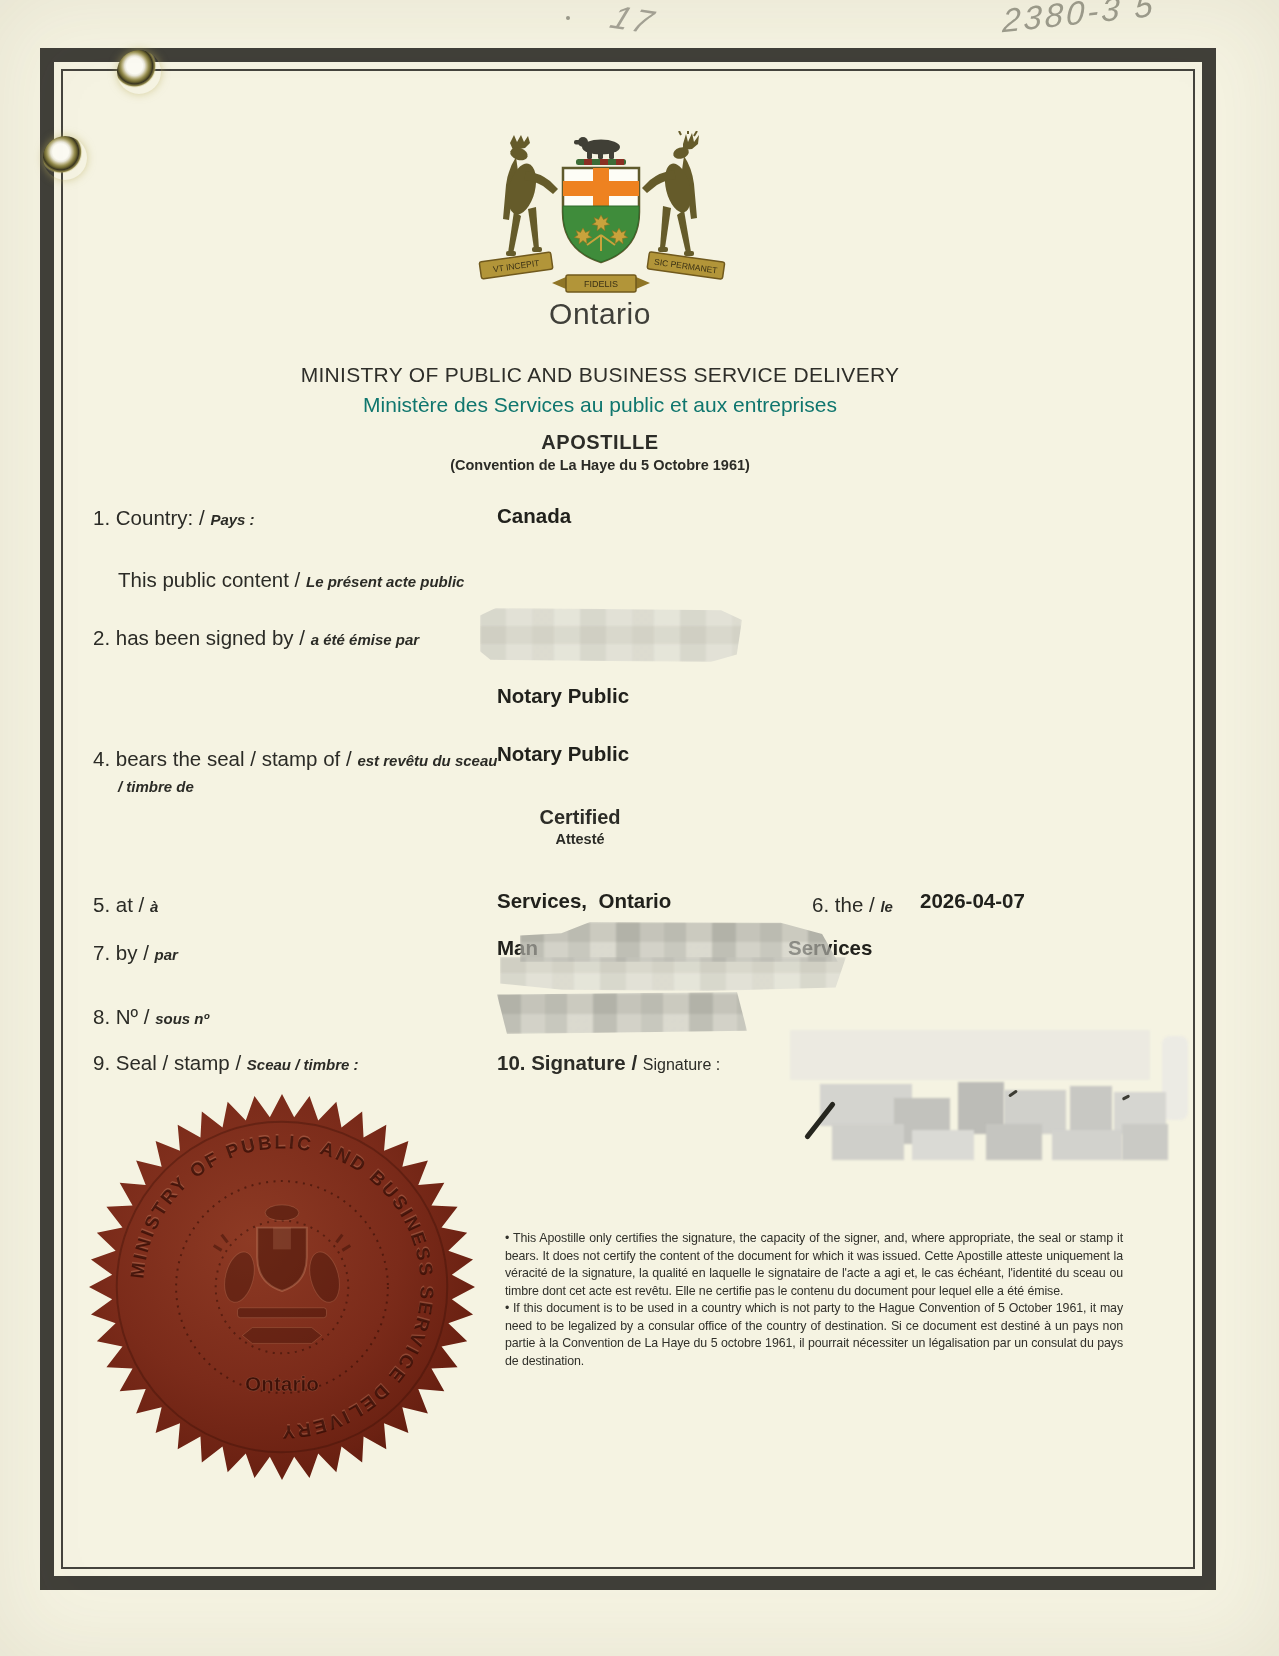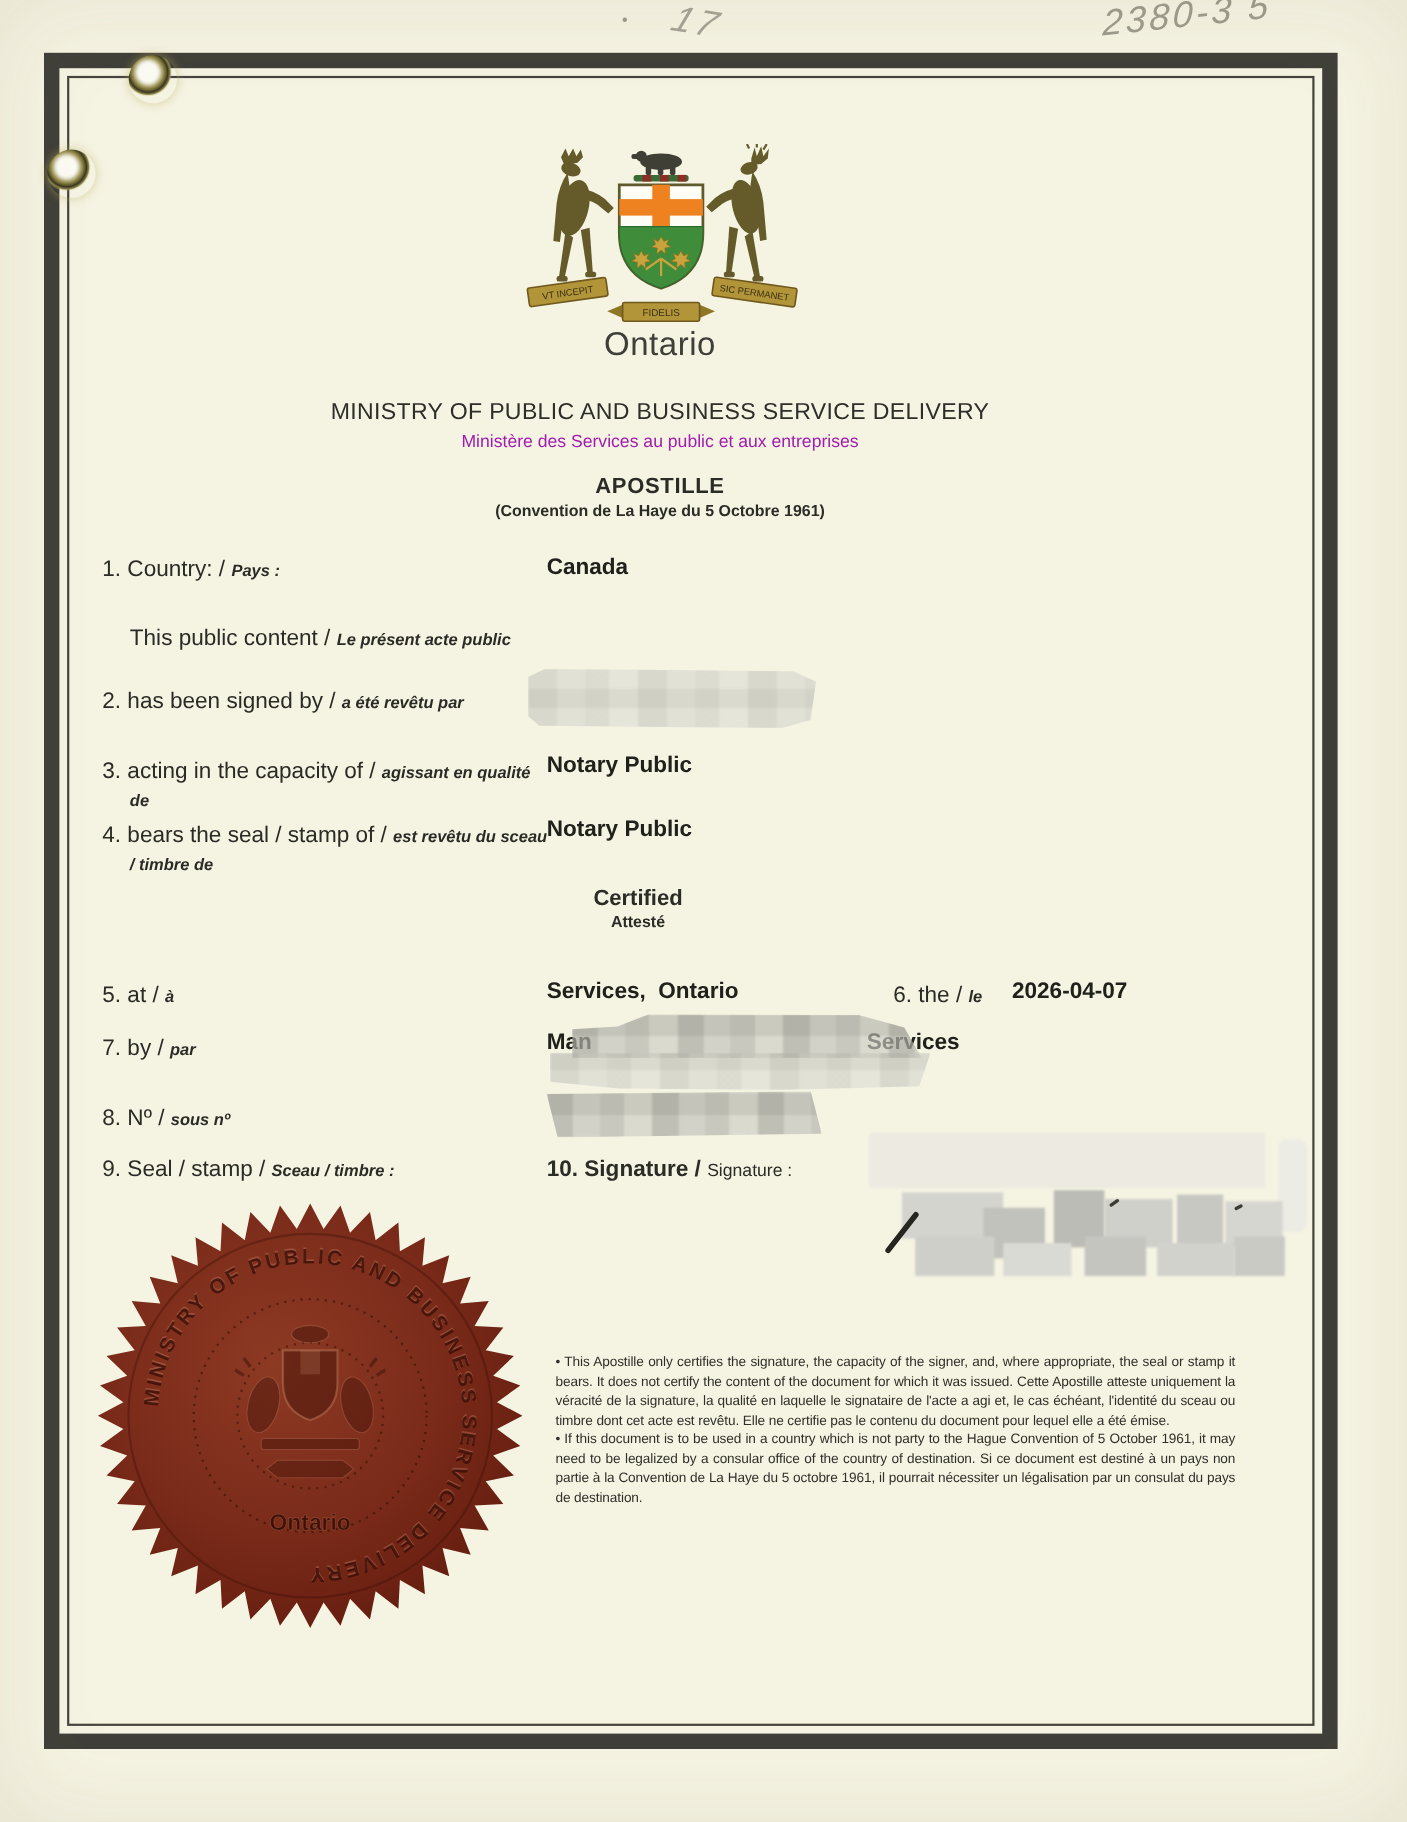--- a/index.html
+++ b/index.html
@@ -17,21 +17,21 @@
   
   .frame{position:absolute;left:40px;top:48px;width:1148px;height:1514px;border:14px solid #403f39;}
   .innerline{position:absolute;left:61px;top:69px;width:1130px;height:1496px;border:2px solid #45443e;}
   .grommet{position:absolute;width:44px;height:44px;border-radius:50%;
     background:radial-gradient(circle at 40% 36%, #fcfbf3 0 8px, #e9e7da 10px, #c3bc92 12px, #978f52 14px, #6f6832 16px, #3a3621 18px, #8a8248 20px, rgba(195,185,110,.35) 21px, rgba(195,185,110,0) 22px);
     box-shadow:0 0 9px rgba(185,175,95,.55);}
   
   .centerline{position:absolute;left:0;width:1200px;text-align:center;}
   .ontario-cap{font-size:30px;color:#3f3f39;letter-spacing:.5px;}
   .min-en{font-size:21px;letter-spacing:.3px;color:#2e2e29;}
-  .min-fr{font-size:16px;color:#a21caf;}
+  .min-fr{font-size:21px;color:#0f766e;}
   .apostille{font-size:20px;font-weight:bold;letter-spacing:.6px;}
   .convention{font-size:14.5px;font-weight:bold;}
   
   .label{position:absolute;font-size:20.5px;color:#2b2b26;white-space:nowrap;}
   .label .fr{font-weight:bold;font-size:15px;font-style:italic;}
   .label.wrap{white-space:normal;padding-left:25px;text-indent:-25px;line-height:1.25;}
   .value{position:absolute;font-weight:bold;font-size:20.5px;color:#21211c;white-space:pre;}
   .cert-en{font-weight:bold;font-size:20px;}
   .cert-fr{font-weight:bold;font-size:14.5px;}
   .sig-label{position:absolute;white-space:nowrap;font-size:20.5px;}
@@ -157,28 +157,24 @@
   </div>
   <div class="value" style="left:497px;top:504px;">Canada</div>
 
   <div class="label" style="left:118px;top:568px;">
     <span class="en">This public content /</span>
     <span class="fr">Le présent acte public</span>
   </div>
 
   <div class="label" style="left:93px;top:626px;">
     <span class="en">2. has been signed by /</span>
-    <span class="fr">a été revêtu par</span>
+    <span class="fr">a été émise par</span>
   </div>
   <div class="mx light" style="left:480px;top:608px;width:262px;height:54px;clip-path:polygon(0 14%,6% 0,92% 4%,100% 22%,98% 86%,88% 100%,4% 96%,0 80%);"></div>
 
-  <div class="label wrap" style="left:93px;top:688px;width:382px;">
-    <span class="en">3. acting in the capacity of /</span>
-    <span class="fr">agissant en qualité de</span>
-  </div>
   <div class="value" style="left:497px;top:684px;">Notary Public</div>
 
   <div class="label wrap" style="left:93px;top:746px;width:382px;">
     <span class="en">4. bears the seal / stamp of /</span>
     <span class="fr">est revêtu du sceau / timbre de</span>
   </div>
   <div class="value" style="left:497px;top:742px;">Notary Public</div>
 
   <div class="centerline cert-en" style="top:806px;left:-20px;">Certified</div>
   <div class="centerline cert-fr" style="top:831px;left:-20px;">Attesté</div>

